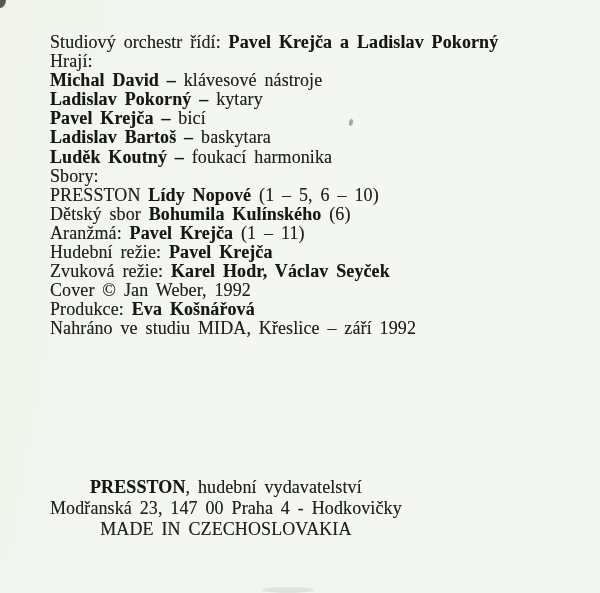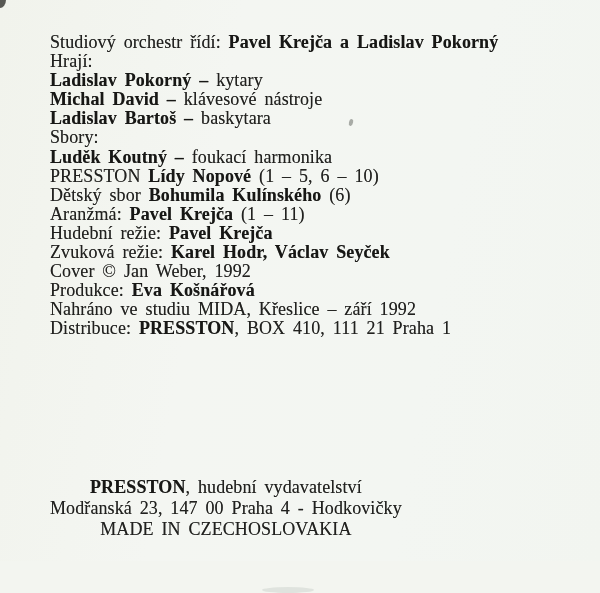--- a/index.html
+++ b/index.html
@@ -78,33 +78,33 @@
 </head>
 <body>
 
 <div class="page">
   <div class="corner-mark"></div>
   <div class="speck"></div>
   <div class="smudge"></div>
   <div id="credits" class="textblock">
       <div class="line"><span>Studiový orchestr řídí: </span><span class="b">Pavel Krejča a Ladislav Pokorný</span></div>
       <div class="line"><span>Hrají:</span></div>
+      <div class="line"><span class="b">Michal David – </span><span>klávesové nástroje</span></div>
       <div class="line"><span class="b">Ladislav Pokorný – </span><span>kytary</span></div>
-      <div class="line"><span class="b">Michal David – </span><span>klávesové nástroje</span></div>
+      <div class="line"><span class="b">Pavel Krejča – </span><span>bicí</span></div>
       <div class="line"><span class="b">Ladislav Bartoš – </span><span>baskytara</span></div>
+      <div class="line"><span class="b">Luděk Koutný – </span><span>foukací harmonika</span></div>
       <div class="line"><span>Sbory:</span></div>
-      <div class="line"><span class="b">Luděk Koutný – </span><span>foukací harmonika</span></div>
       <div class="line"><span>PRESSTON </span><span class="b">Lídy Nopové</span><span> (1 – 5, 6 – 10)</span></div>
       <div class="line"><span>Dětský sbor </span><span class="b">Bohumila Kulínského</span><span> (6)</span></div>
       <div class="line"><span>Aranžmá: </span><span class="b">Pavel Krejča</span><span> (1 – 11)</span></div>
       <div class="line"><span>Hudební režie: </span><span class="b">Pavel Krejča</span></div>
       <div class="line"><span>Zvuková režie: </span><span class="b">Karel Hodr, Václav Seyček</span></div>
       <div class="line"><span>Cover © Jan Weber, 1992</span></div>
       <div class="line"><span>Produkce: </span><span class="b">Eva Košnářová</span></div>
       <div class="line"><span>Nahráno ve studiu MIDA, Křeslice – září 1992</span></div>
-      <div class="line"><span>Distribuce: </span><span class="b">PRESSTON</span><span>, BOX 410, 111 21 Praha 1</span></div>
     </div>
   <div id="publisher" class="textblock">
       <div class="line"><span class="b">PRESSTON</span><span>, hudební vydavatelství</span></div>
       <div class="line"><span>Modřanská 23, 147 00 Praha 4 - Hodkovičky</span></div>
       <div class="line"><span>MADE IN CZECHOSLOVAKIA</span></div>
     </div>
 </div>
 
 </body></html>

